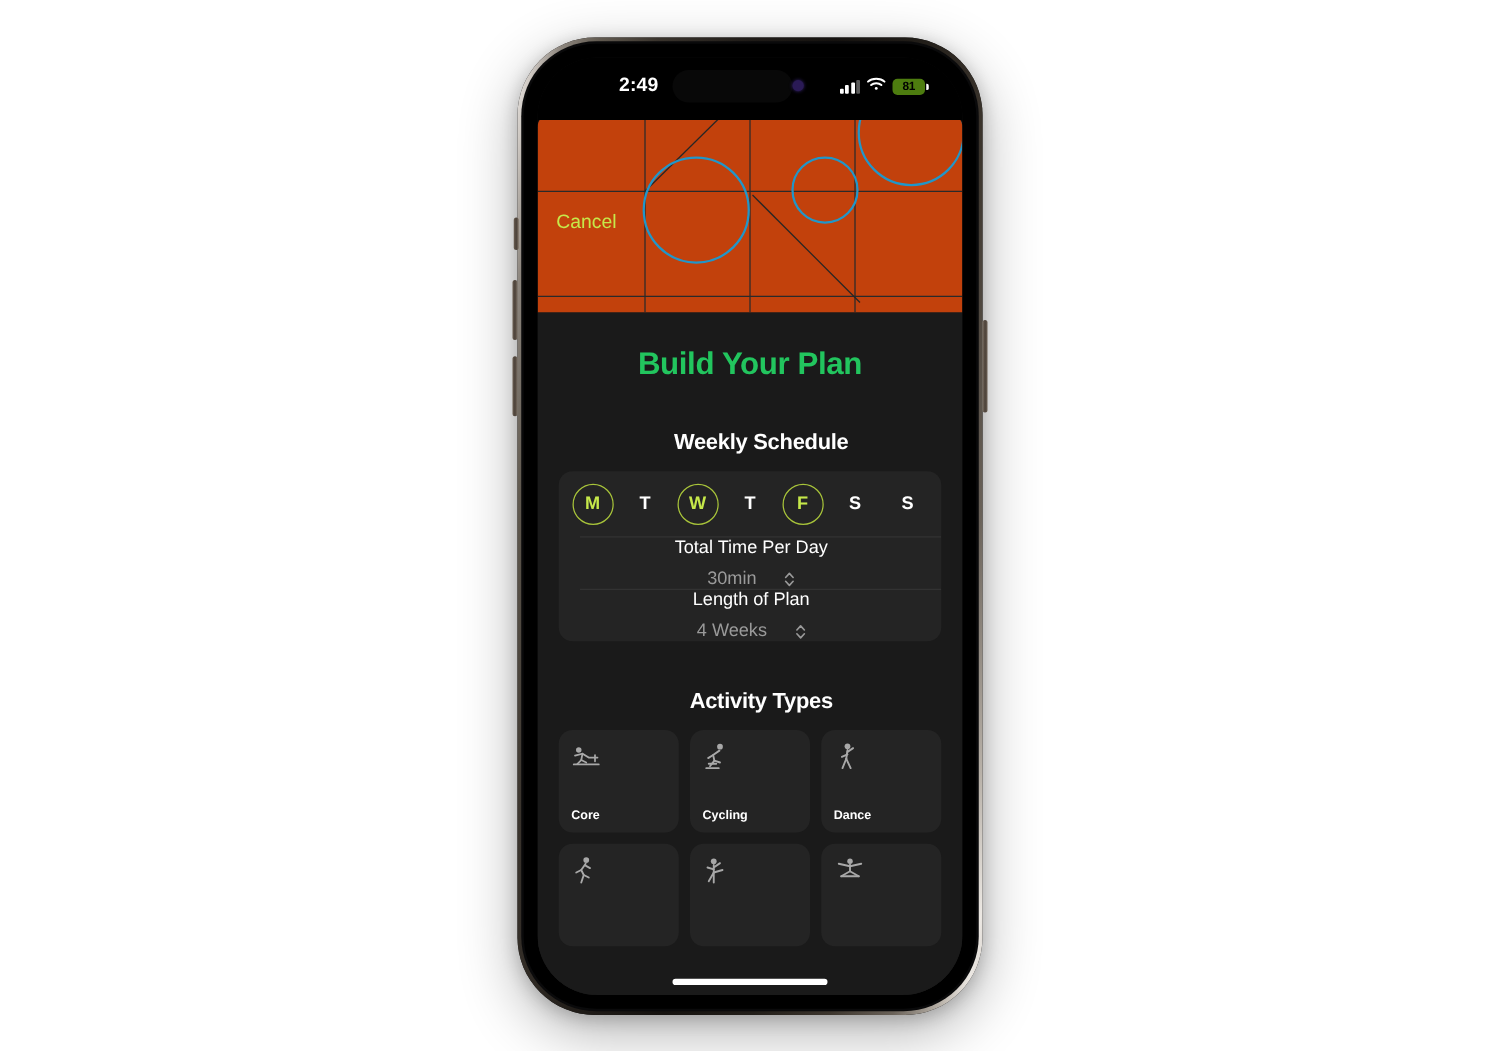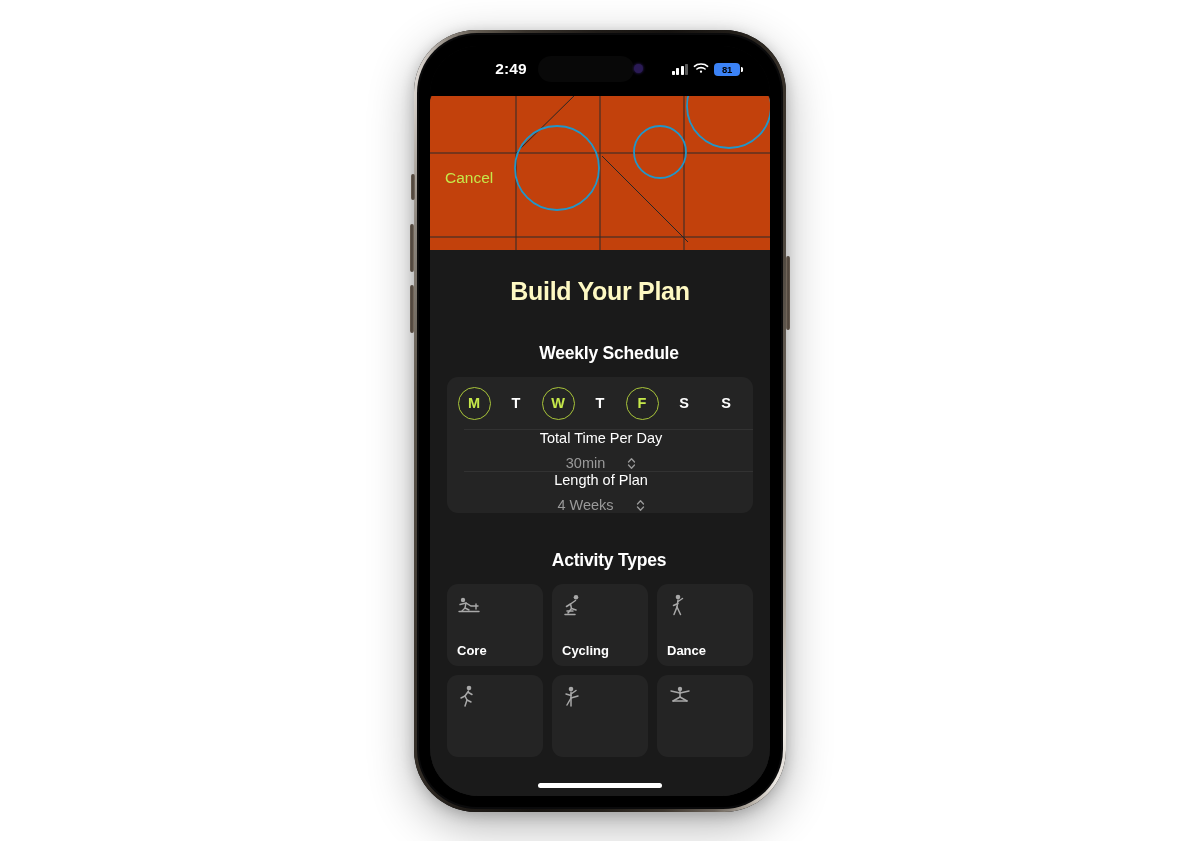--- a/index.html
+++ b/index.html
@@ -165,21 +165,21 @@
   .sig-bars i:nth-child(1){ height: 4px; }
   .sig-bars i:nth-child(2){ height: 6.5px; }
   .sig-bars i:nth-child(3){ height: 9px; }
   .sig-bars i:nth-child(4){ height: 11px; background: #5a5a5a; }
 
   .batt-pill {
     height: 13px;
     min-width: 26px;
     padding: 0 4px;
     border-radius: 4px;
-    background: #3b82f6;
+    background: #4d7c0f;
     color: #000000;
     font-size: 9.5px;
     font-weight: bold;
     display: flex;
     align-items: center;
     justify-content: center;
     position: relative;
     letter-spacing: -0.2px;
   }
   .batt-pill::after {
@@ -228,21 +228,21 @@
     left: 0; top: 160px;
     width: 340px;
     height: 546px;
     background: #1a1a1a;
     overflow: hidden;
   }
 
   .page-title {
     margin-top: 27px;
     text-align: center;
-    color: #fef9c3;
+    color: #22c55e;
     font-size: 25px;
     font-weight: bold;
     letter-spacing: -0.3px;
   }
 
   .section-head {
     margin: 37px 0 0 18px;
     color: #ffffff;
     font-size: 17.5px;
     font-weight: bold;
@@ -320,21 +320,21 @@
     border-radius: 11px;
     height: 82px;
     padding: 10px 10px 8px 10px;
     display: flex;
     flex-direction: column;
     justify-content: space-between;
     cursor: pointer;
   }
   .act-icon { height: 26px; color: #a8a8a8; }
   .act-icon svg { display: block; }
-  .act-name { color: #ffffff; font-size: 13px; font-weight: bold; }
+  .act-name { color: #ffffff; font-size: 10px; font-weight: bold; }
 
   
   .bottom-bar {
     position: absolute;
     left: 0; bottom: 0;
     width: 340px;
     height: 90px;
     background: #242424;
     z-index: 20;
   }

